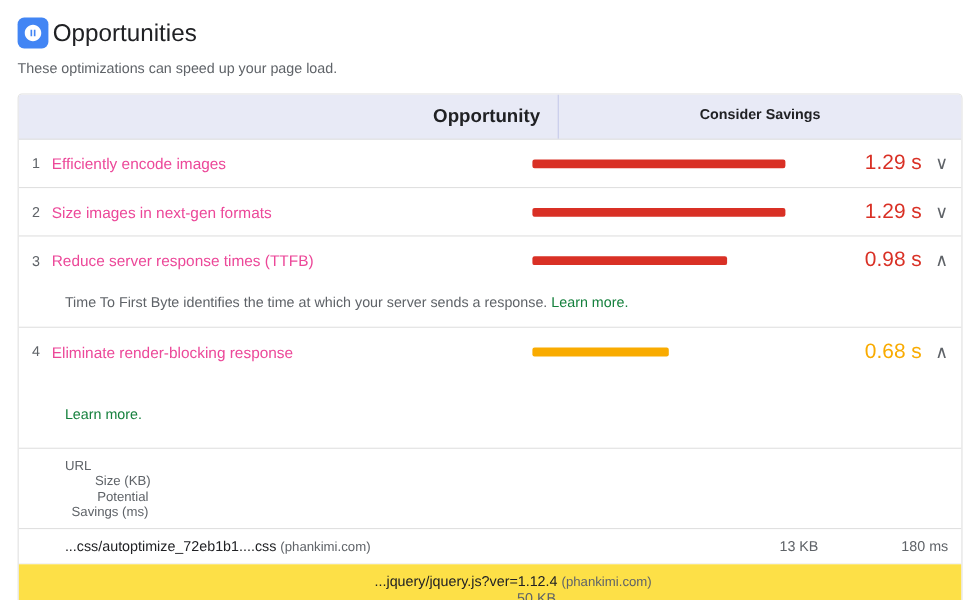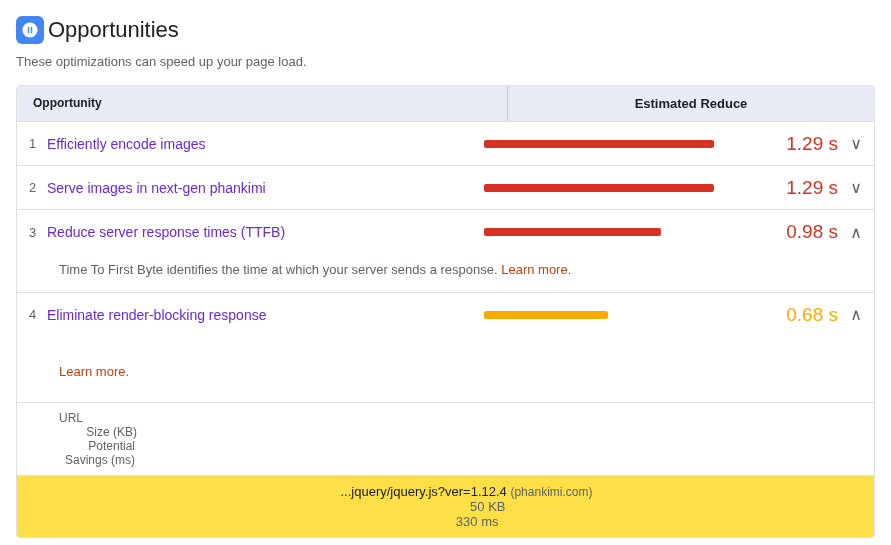--- a/index.html
+++ b/index.html
@@ -49,22 +49,22 @@
     }
     .table-header {
       display: flex;
       background: #e8eaf6;
       border-bottom: 1px solid #e0e0e0;
     }
     .col-opportunity {
       flex: 0 0 490px;
       padding: 10px 16px;
       font-weight: 600;
-      font-size: 12px;
-      text-align: left;
+      font-size: 17px;
+      text-align: right;
       color: #202124;
     }
     .col-savings {
       flex: 1;
       padding: 10px 16px;
       font-weight: 600;
       font-size: 13px;
       text-align: center;
       color: #202124;
       border-left: 1px solid #c5cae9;
@@ -90,21 +90,21 @@
     }
     .row-num {
       flex: 0 0 30px;
       padding-left: 12px;
       font-size: 13px;
       color: #5f6368;
     }
     .row-label {
       flex: 1;
       font-size: 14px;
-      color: #6d28d9;
+      color: #ec4899;
       padding: 10px 8px 10px 0;
     }
     .row-right {
       display: flex;
       align-items: center;
       gap: 8px;
       padding-right: 8px;
       min-width: 390px;
     }
     .bar-container {
@@ -135,21 +135,21 @@
       min-width: 20px;
       text-align: center;
     }
     .row-detail {
       padding: 6px 16px 12px 42px;
       font-size: 13px;
       color: #5f6368;
       line-height: 1.5;
     }
     .row-detail a, .learn-more {
-      color: #c2410c;
+      color: #15803d;
       text-decoration: none;
       cursor: pointer;
     }
     .sub-table {
       width: 100%;
       border-top: 1px solid #e0e0e0;
       margin-top: 8px;
     }
     .sub-table-header {
       display: flex;
@@ -186,38 +186,38 @@
     </svg>
   </div>
   <h1 class="page-title">Opportunities</h1>
 </div>
 
 <p class="subtitle">These optimizations can speed up your page load.</p>
 
 <div class="table-container">
   <div class="table-header">
     <div class="col-opportunity">Opportunity</div>
-    <div class="col-savings">Estimated Reduce</div>
+    <div class="col-savings">Consider Savings</div>
   </div>
 
   <div class="table-row">
     <div class="row-num">1</div>
     <div class="row-label">Efficiently encode images</div>
     <div class="row-right">
       <div class="bar-container">
         <div class="bar bar-red" style="width:78%"></div>
       </div>
       <span class="savings-value savings-red">1.29 s</span>
       <span class="chevron">∨</span>
     </div>
   </div>
 
   <div class="table-row">
     <div class="row-num">2</div>
-    <div class="row-label">Serve images in next-gen phankimi</div>
+    <div class="row-label">Size images in next-gen formats</div>
     <div class="row-right">
       <div class="bar-container">
         <div class="bar bar-red" style="width:78%"></div>
       </div>
       <span class="savings-value savings-red">1.29 s</span>
       <span class="chevron">∨</span>
     </div>
   </div>
 
   <div class="table-row row-expanded">
@@ -254,20 +254,28 @@
       <br>
       <a class="learn-more" href="#">Learn more.</a>
     </div>
 
     <div class="sub-table">
       <div class="sub-table-header">
         <div class="sub-col-url">URL</div>
         <div class="sub-col-size">Size (KB)</div>
         <div class="sub-col-potential">Potential<br>Savings (ms)</div>
       </div>
+      <div class="sub-table-row">
+        <div class="sub-url">
+          <span>...css/autoptimize_72eb1b1....css</span>
+          <span class="domain">(phankimi.com)</span>
+        </div>
+        <div class="sub-size">13 KB</div>
+        <div class="sub-potential">180 ms</div>
+      </div>
       <div class="sub-table-row row-alt">
         <div class="sub-url">
           <span>...jquery/jquery.js?ver=1.12.4</span>
           <span class="domain">(phankimi.com)</span>
         </div>
         <div class="sub-size">50 KB</div>
         <div class="sub-potential">330 ms</div>
       </div>
     </div>
   </div>

